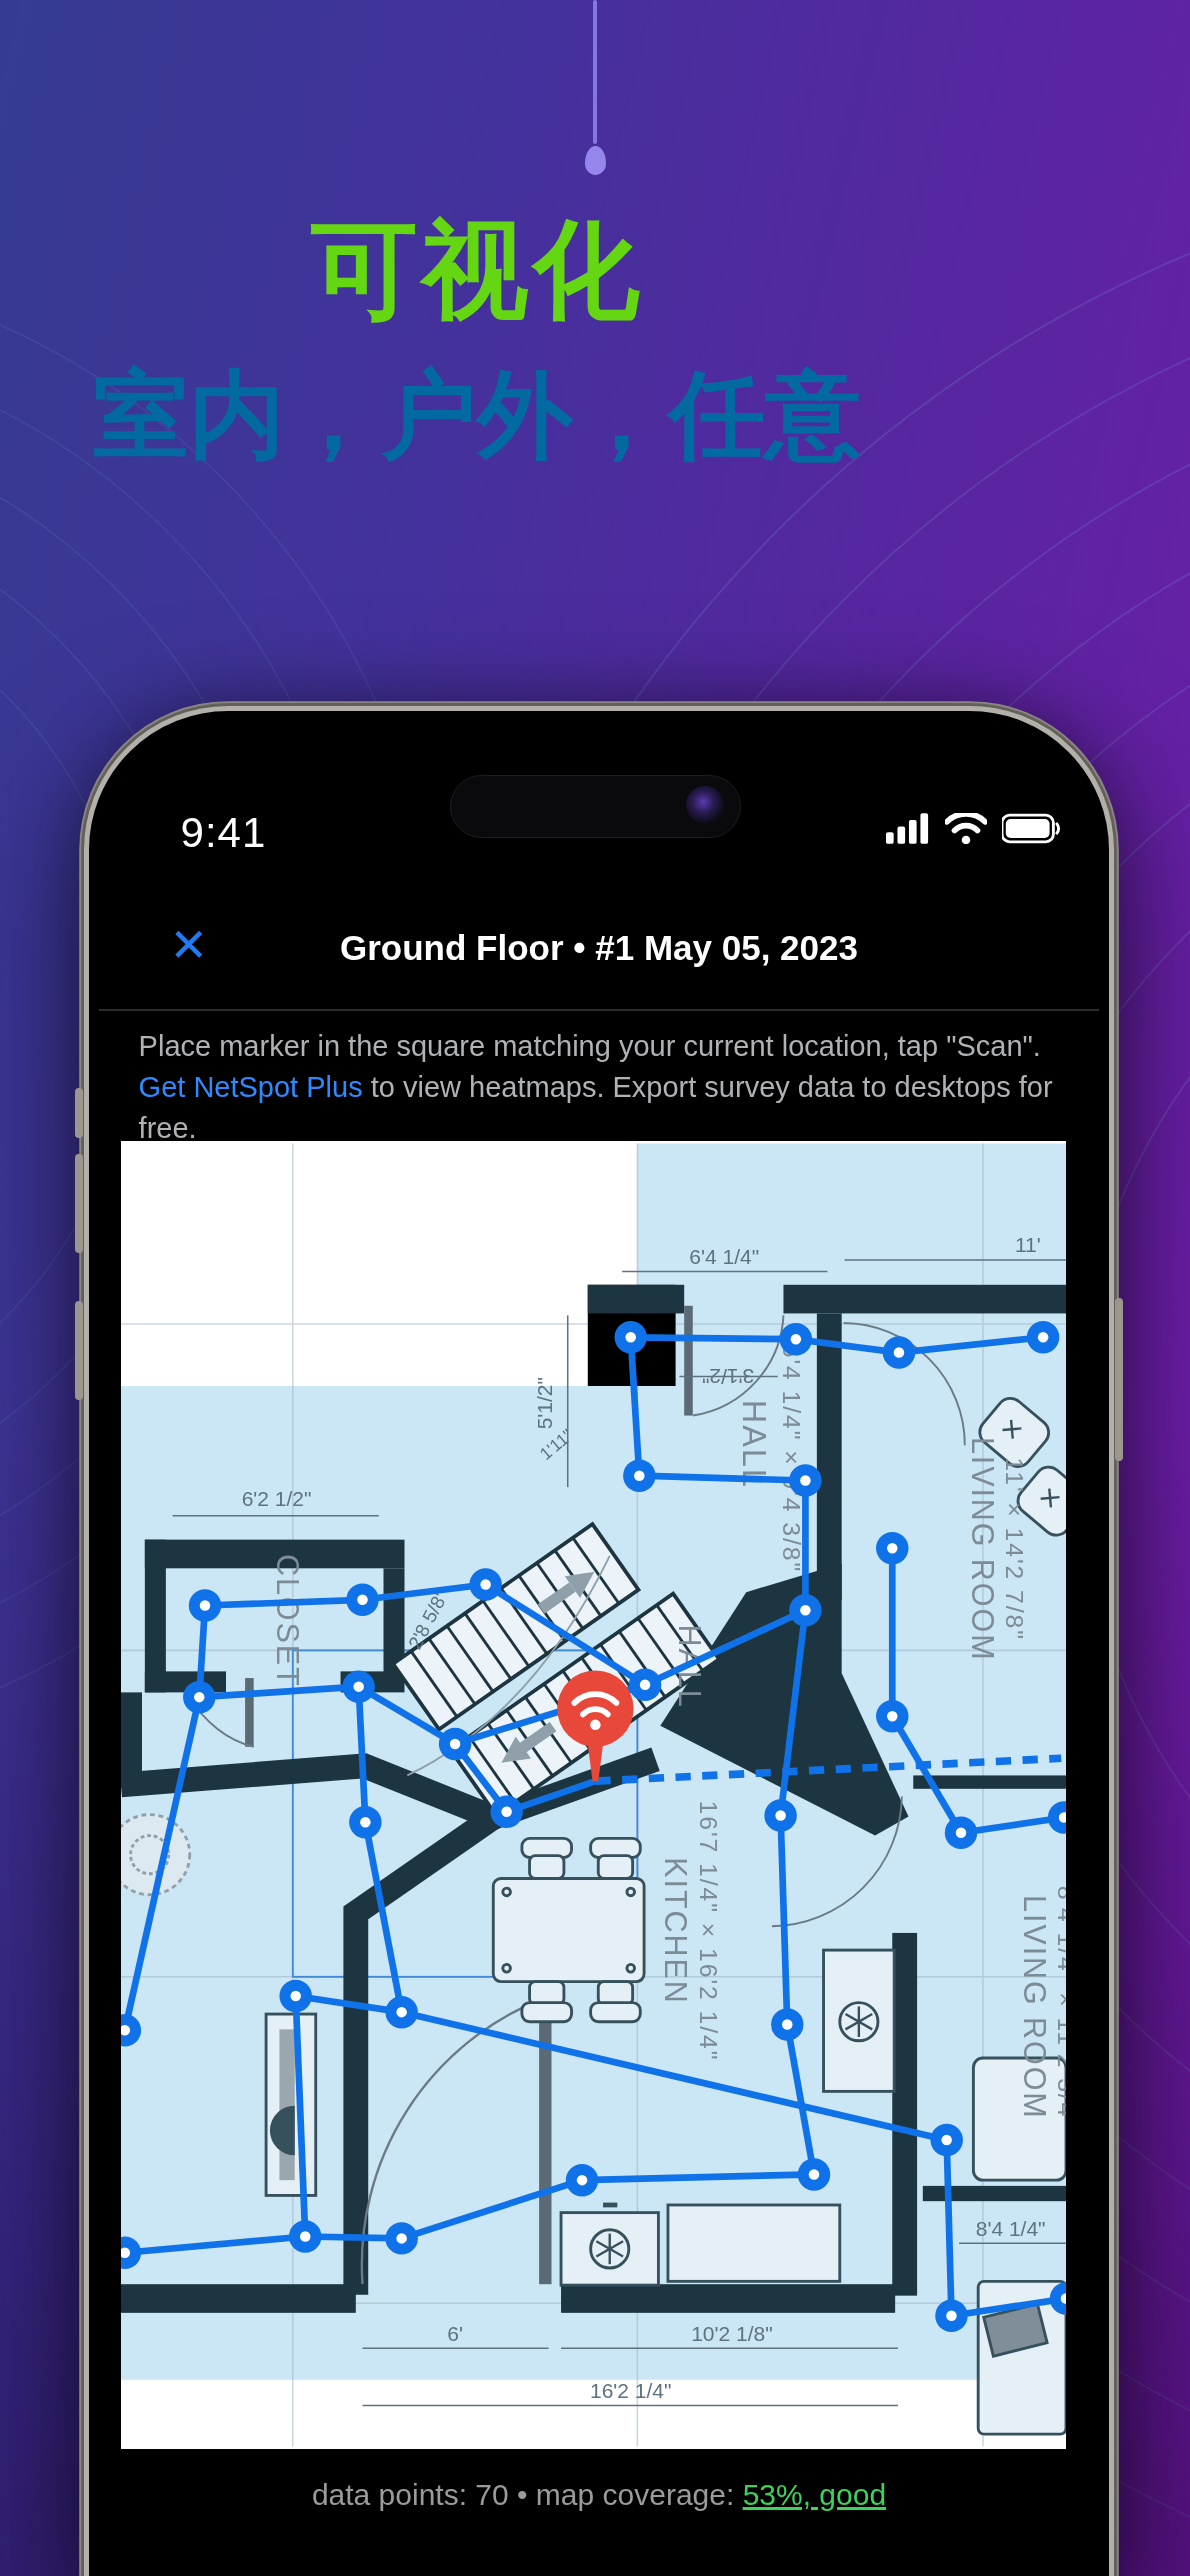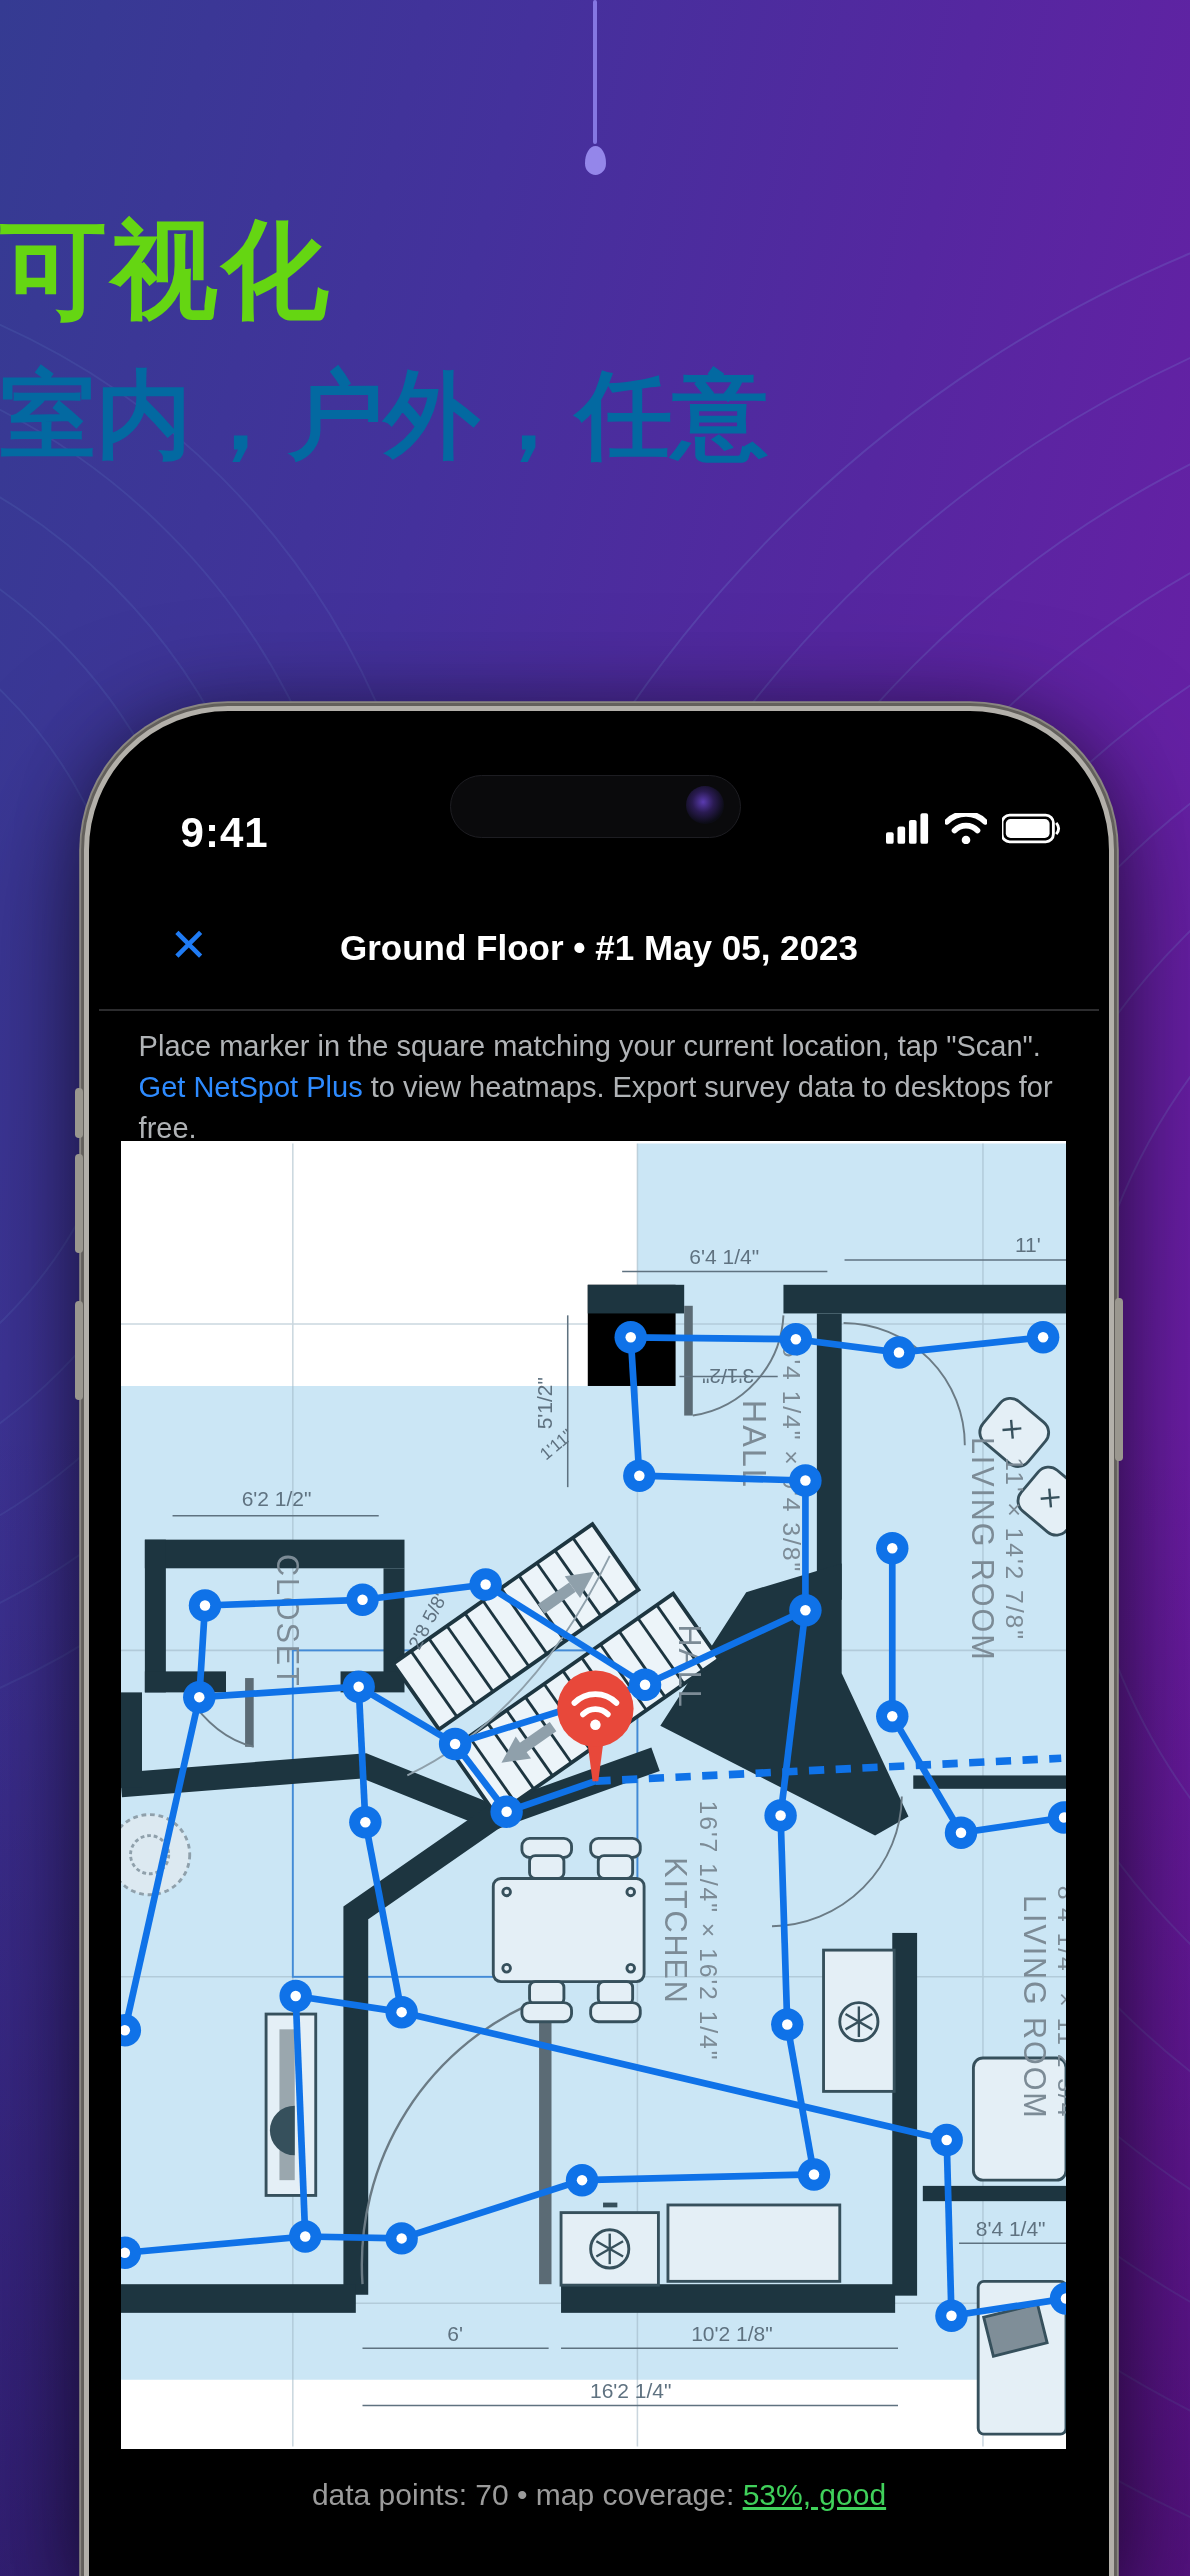--- a/index.html
+++ b/index.html
@@ -5,36 +5,36 @@
   html,body{margin:0;padding:0;}
   body{
     width:1190px;height:2576px;position:relative;overflow:hidden;
     font-family:"Liberation Sans","DejaVu Sans",sans-serif;
     background:linear-gradient(103deg,#353b92 0%,#44319c 30%,#5527a0 55%,#681fa5 80%,#7d1bb0 100%);
   }
   .bg-shade{position:absolute;inset:0;pointer-events:none;
     background:linear-gradient(to bottom,rgba(10,5,40,0) 55%,rgba(18,4,50,.38) 100%);}
   .bg-arcs{position:absolute;inset:0;pointer-events:none;}
   
-  .hero{position:absolute;top:0;left:0;width:954px;text-align:left;color:#fff;}
+  .hero{position:absolute;top:0;left:0;width:954px;text-align:center;color:#fff;}
   .drop-line{position:absolute;left:593px;top:0;width:3.8px;height:144px;background:#8577e2;border-radius:1.9px;}
   .drop-tip{position:absolute;left:585px;top:146px;width:21px;height:29px;background:#978af0;
     background:#9486ea;border-radius:50% 50% 50% 50%/60% 60% 40% 40%;}
   .hero h1{margin:199px 0 0 0;font-size:107px;font-weight:800;letter-spacing:3.8px;}
   .hero h2{margin:9.6px 0 0 0;font-size:96px;font-weight:800;line-height:1.28;color:#0369a1;}
   
   .phone{position:absolute;left:84px;top:706px;width:1020px;height:1870px;
     background:#000;border:5.8px solid #b3b0aa;border-radius:144px 144px 0 0;
     box-shadow:0 0 0 2.9px #63605c,0 0 0 4.8px #8a8781,0 48px 134px rgba(0,0,0,.55),0 0 67px rgba(0,0,0,.35);}
   .side-btn{position:absolute;background:#9a978f;border-radius:3.8px;}
   .screen{position:absolute;left:9.6px;top:9.6px;right:9.6px;bottom:0;background:#000;
     border-radius:132px 132px 0 0;overflow:hidden;}
   
   .statusbar{position:absolute;top:0;left:0;right:0;height:163px;color:#fff;}
-  .time{position:absolute;left:82px;top:88px;font-size:42px;font-weight:700;letter-spacing:1px;}
+  .time{position:absolute;left:82px;top:88px;font-size:42px;font-weight:400;letter-spacing:1px;}
   .island{position:absolute;left:351px;top:54px;width:289px;height:61px;background:#0a0a0c;
     border:1px solid #1d1d22;border-radius:33px;}
   .camera{position:absolute;right:15.3px;top:10.5px;width:38px;height:38px;border-radius:50%;
     background:radial-gradient(circle at 45% 42%,#5a3bb0 0%,#2a1b52 35%,#0c0c16 70%);}
   .sicons{position:absolute;right:38px;top:92px;display:flex;gap:15.3px;align-items:center;}
   
   .navbar{position:absolute;top:188px;left:0;right:0;height:96px;}
   .close-x{position:absolute;left:71px;top:13.4px;font-size:46px;font-weight:700;color:#1f7bf4;line-height:1;cursor:pointer;}
   .nav-title{position:absolute;left:0;right:0;top:19px;text-align:center;color:#fff;font-size:35px;font-weight:700;}
   .nav-sep{position:absolute;top:288px;left:0;right:0;height:2.9px;background:#2c2c2e;}

